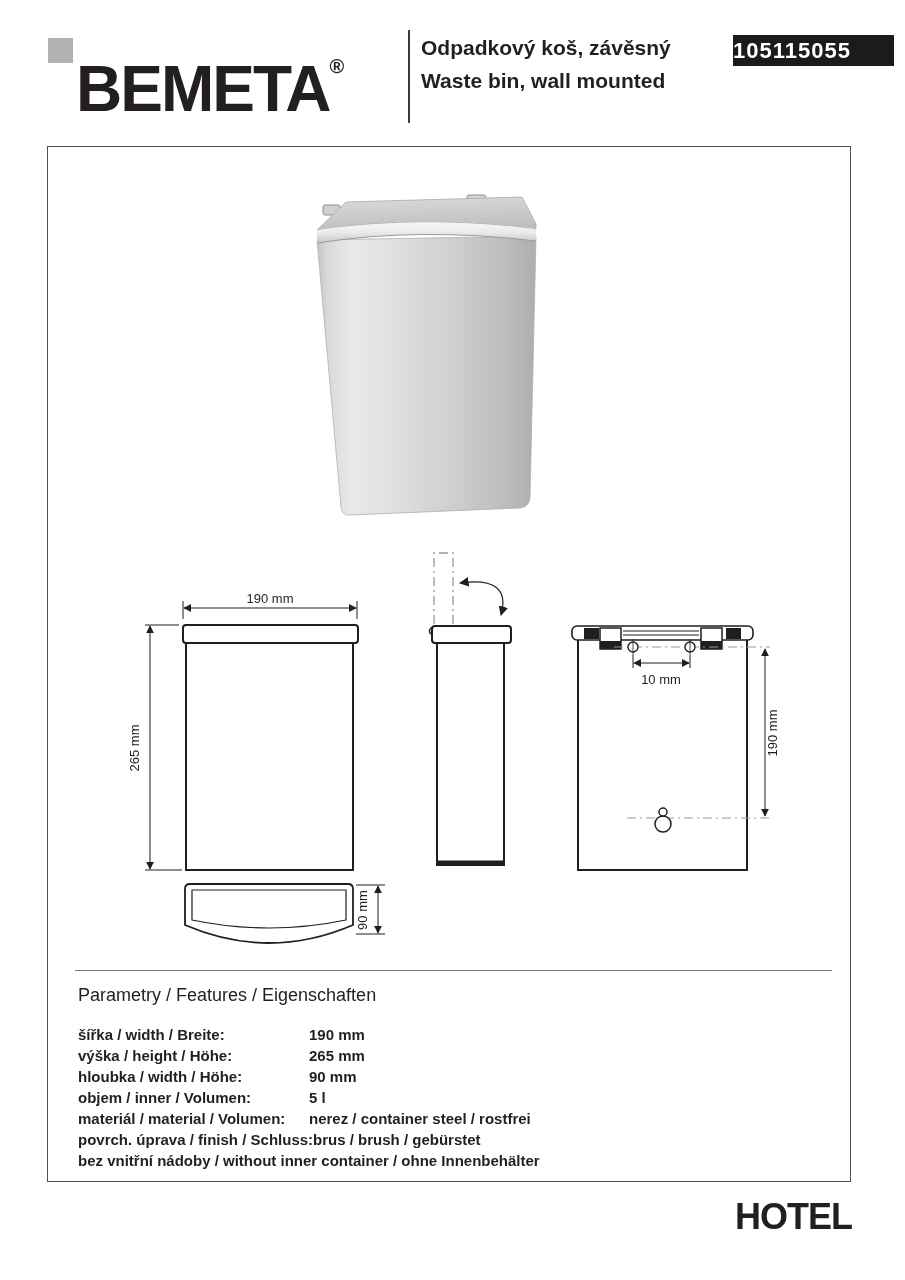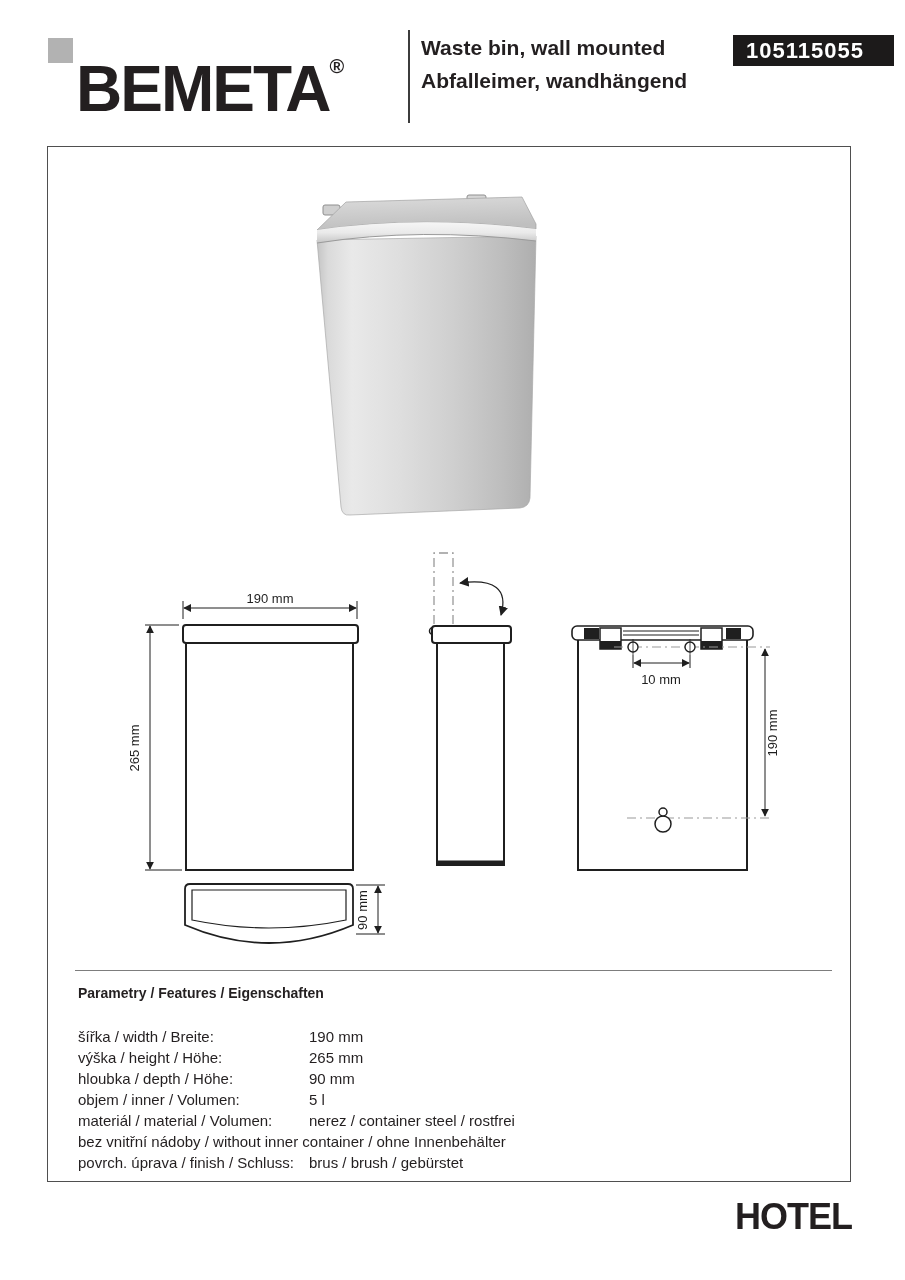--- a/index.html
+++ b/index.html
@@ -5,46 +5,46 @@
   html,body{margin:0;padding:0;background:#ffffff;}
   body{width:905px;height:1280px;position:relative;font-family:"Liberation Sans",sans-serif;color:#231f20;overflow:hidden;}
   .abs{position:absolute;}
 
   
   .logo-square{left:48px;top:38px;width:25px;height:25px;background:#b2b2b2;}
   .logo-text{left:76px;top:24px;font-size:64px;font-weight:bold;letter-spacing:-2px;line-height:84px;white-space:nowrap;}
   .logo-reg{font-size:20px;font-weight:bold;vertical-align:38px;letter-spacing:0;}
   .header-divider{left:408px;top:30px;width:2px;height:93px;background:#3c3c3c;}
   .titles{left:421px;top:31px;line-height:33px;font-size:21px;font-weight:bold;white-space:nowrap;}
-  .code-badge{left:733px;top:35px;width:161px;height:31px;background:#1c1a1a;color:#ffffff;font-size:22px;font-weight:bold;line-height:31px;padding-left:13px;box-sizing:border-box;letter-spacing:1px;}
+  .code-badge{left:733px;top:35px;width:161px;height:31px;background:#1c1a1a;color:#ffffff;font-size:22px;font-weight:bold;line-height:31px;box-sizing:border-box;letter-spacing:1px;}
 
   
   .main-frame{left:47px;top:146px;width:804px;height:1036px;border:1px solid #4f4f4f;box-sizing:border-box;}
 
   .sep-line{left:75px;top:970px;width:757px;height:1px;background:#7d7d7d;}
 
-  .params-heading{left:78px;top:985px;font-size:14px;font-weight:bold;}
+  .params-heading{left:78px;top:985px;font-size:18px;font-weight:normal;}
   .params{left:78px;top:1026px;width:720px;font-size:15px;}
-  .param-row{display:flex;height:21px;align-items:center;}
+  .param-row{display:flex;height:21px;font-weight:bold;}
   .param-label{min-width:231px;white-space:nowrap;}
   .param-value{white-space:nowrap;}
 
   .collection{left:47px;top:1196px;width:805px;text-align:right;font-size:36px;font-weight:bold;letter-spacing:-1px;}
 
   svg text{font-family:"Liberation Sans",sans-serif;font-size:13px;fill:#1f1f1f;}
 </style>
 </head>
 <body>
 
 <div class="abs logo-square"></div>
 <div class="abs logo-text"><span>BEMETA</span><span class="logo-reg">®</span></div>
 <div class="abs header-divider"></div>
 <div class="abs titles">
+  <div>Odpadkový koš, závěsný</div>
   <div>Waste bin, wall mounted</div>
-  <div>Abfalleimer, wandhängend</div>
 </div>
 <div class="abs code-badge">105115055</div>
 
 <div class="abs main-frame"></div>
 
 <svg class="abs" style="left:300px;top:185px;" width="265" height="345" viewBox="300 185 265 345">
   <defs>
     <linearGradient id="gBody" x1="0" y1="0" x2="1" y2="0">
       <stop offset="0" stop-color="#c4c4c4"></stop>
         <stop offset="0.05" stop-color="#dadada"></stop>
@@ -148,34 +148,34 @@
 <div class="abs params">
   <div class="param-row">
     <span class="param-label">šířka / width / Breite:</span>
     <span class="param-value">190 mm</span>
   </div>
   <div class="param-row">
     <span class="param-label">výška / height / Höhe:</span>
     <span class="param-value">265 mm</span>
   </div>
   <div class="param-row">
-    <span class="param-label">hloubka / depth / Höhe:</span>
+    <span class="param-label">hloubka / width / Höhe:</span>
     <span class="param-value">90 mm</span>
   </div>
   <div class="param-row">
     <span class="param-label">objem / inner / Volumen:</span>
     <span class="param-value">5 l</span>
   </div>
   <div class="param-row">
     <span class="param-label">materiál / material / Volumen:</span>
     <span class="param-value">nerez / container steel / rostfrei</span>
   </div>
   <div class="param-row">
+    <span class="param-label">povrch. úprava / finish / Schluss:</span>
+    <span class="param-value">brus / brush / gebürstet</span>
+  </div>
+  <div class="param-row">
     <span class="param-label">bez vnitřní nádoby / without inner container / ohne Innenbehälter</span>
     <span class="param-value"></span>
-  </div>
-  <div class="param-row">
-    <span class="param-label">povrch. úprava / finish / Schluss:</span>
-    <span class="param-value">brus / brush / gebürstet</span>
   </div>
 </div>
 
 <div class="abs collection">HOTEL</div>
 
 </body></html>

